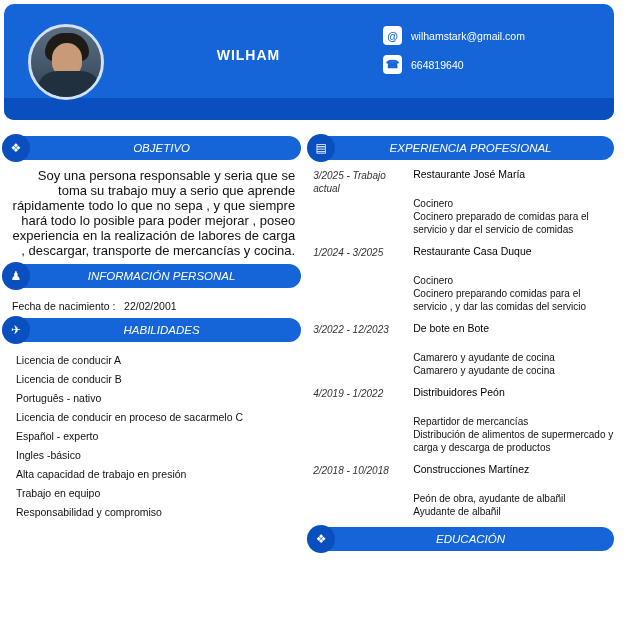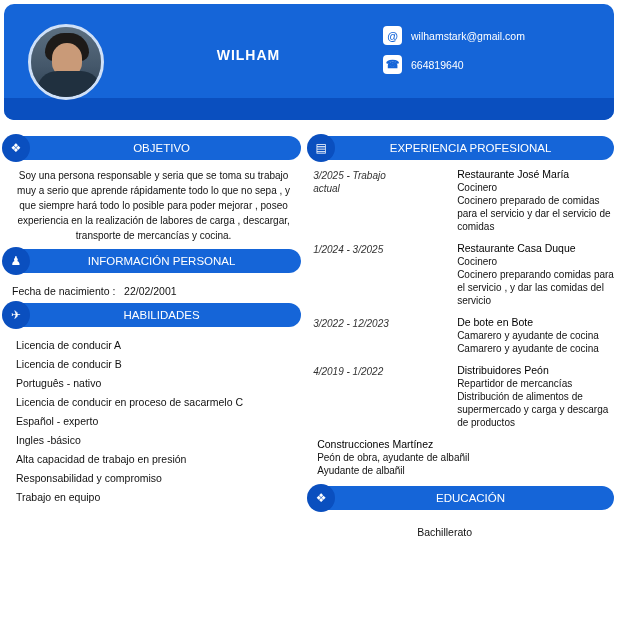--- a/index.html
+++ b/index.html
@@ -133,49 +133,48 @@
   .section-bar .badge {
     position: absolute;
     left: -2px; top: -2px;
     width: 28px; height: 28px;
     border-radius: 50%;
     background: #0a4fbf;
     color: #ffffff;
     display: flex; align-items: center; justify-content: center;
     font-size: 12px;
   }
-  .section-title { padding-left: 18px; }
+  .section-title { padding-left: 18px; font-style: italic; }
 
   .body-text {
-    font-size: 10px;
+    font-size: 13px;
     line-height: 15px;
     color: #111111;
     padding: 0 6px 0 8px;
-    text-align: center;
+    text-align: right;
   }
 
   .info-line {
     font-size: 10.5px;
     color: #111111;
     padding: 4px 6px 0 8px;
   }
 
   .skill-list { margin: 4px 0 0 0; padding: 0; list-style: none; }
   .skill-list li {
     font-size: 10.5px;
     color: #111111;
     padding: 3.5px 6px 3.5px 12px;
   }
 
   
   .exp-item {
     display: flex;
     margin-bottom: 9px;
     padding-left: 4px;
-    gap: 44px;
   }
   .exp-date {
     width: 96px;
     flex: 0 0 96px;
     font-size: 10px;
     font-style: italic;
     color: #333333;
     line-height: 13px;
     padding-top: 1px;
   }
@@ -183,20 +182,21 @@
   .exp-company {
     font-size: 10.5px;
     font-weight: normal;
     color: #000000;
     line-height: 13px;
   }
   .exp-role {
     font-size: 10px;
     color: #111111;
     line-height: 13px;
+    margin-top: 16px;
   }
   .exp-desc {
     font-size: 10px;
     color: #111111;
     line-height: 13px;
   }
 
   .edu-item {
     font-size: 10.5px;
     color: #111111;
@@ -260,22 +260,22 @@
         <span class="section-title">HABILIDADES</span>
       </div>
       <ul class="skill-list">
         <li>Licencia de conducir A</li>
         <li>Licencia de conducir B</li>
         <li>Português - nativo</li>
         <li>Licencia de conducir en proceso de sacarmelo C</li>
         <li>Español - experto</li>
         <li>Ingles -básico</li>
         <li>Alta capacidad de trabajo en presión</li>
+        <li>Trabajo en equipo</li>
         <li>Responsabilidad y compromiso</li>
-        <li>Trabajo en equipo</li>
       </ul>
     </div>
 
     <div class="col-right">
 
       <div class="section-bar">
         <span class="badge">▤</span>
         <span class="section-title">EXPERIENCIA PROFESIONAL</span>
       </div>
 
@@ -309,28 +309,28 @@
       <div class="exp-item">
         <div class="exp-date">4/2019 - 1/2022</div>
         <div class="exp-detail">
           <div class="exp-company">Distribuidores Peón</div>
           <div class="exp-role">Repartidor de mercancías</div>
           <div class="exp-desc">Distribución de alimentos de supermercado y carga y descarga de productos</div>
         </div>
       </div>
 
       <div class="exp-item">
+        <div class="exp-date">2/2018 - 10/2018</div>
         <div class="exp-detail">
           <div class="exp-company">Construcciones Martínez</div>
           <div class="exp-role">Peón de obra, ayudante de albañil</div>
           <div class="exp-desc">Ayudante de albañil</div>
         </div>
       </div>
 
       <div class="section-bar">
         <span class="badge">❖</span>
         <span class="section-title">EDUCACIÓN</span>
       </div>
-      <div class="edu-item">Bachillerato</div>
 
     </div>
   </div>
 </div>
 
 </body></html>

